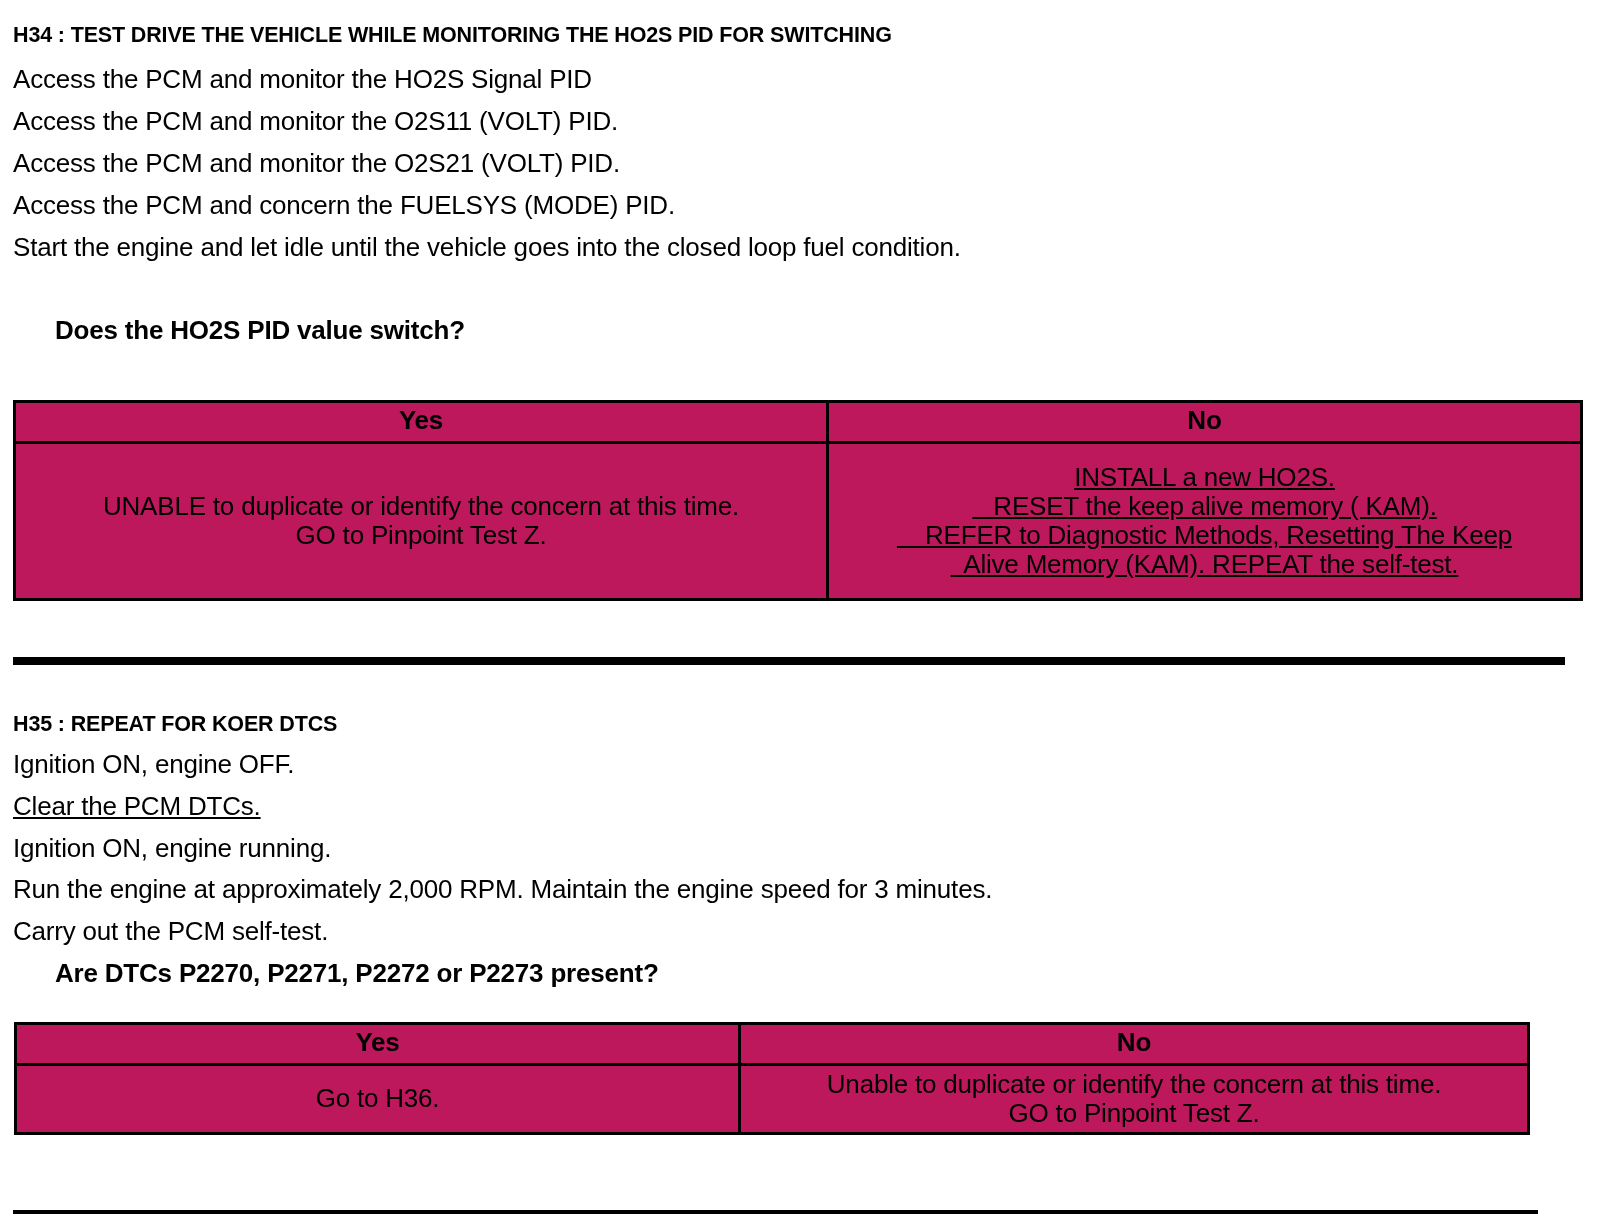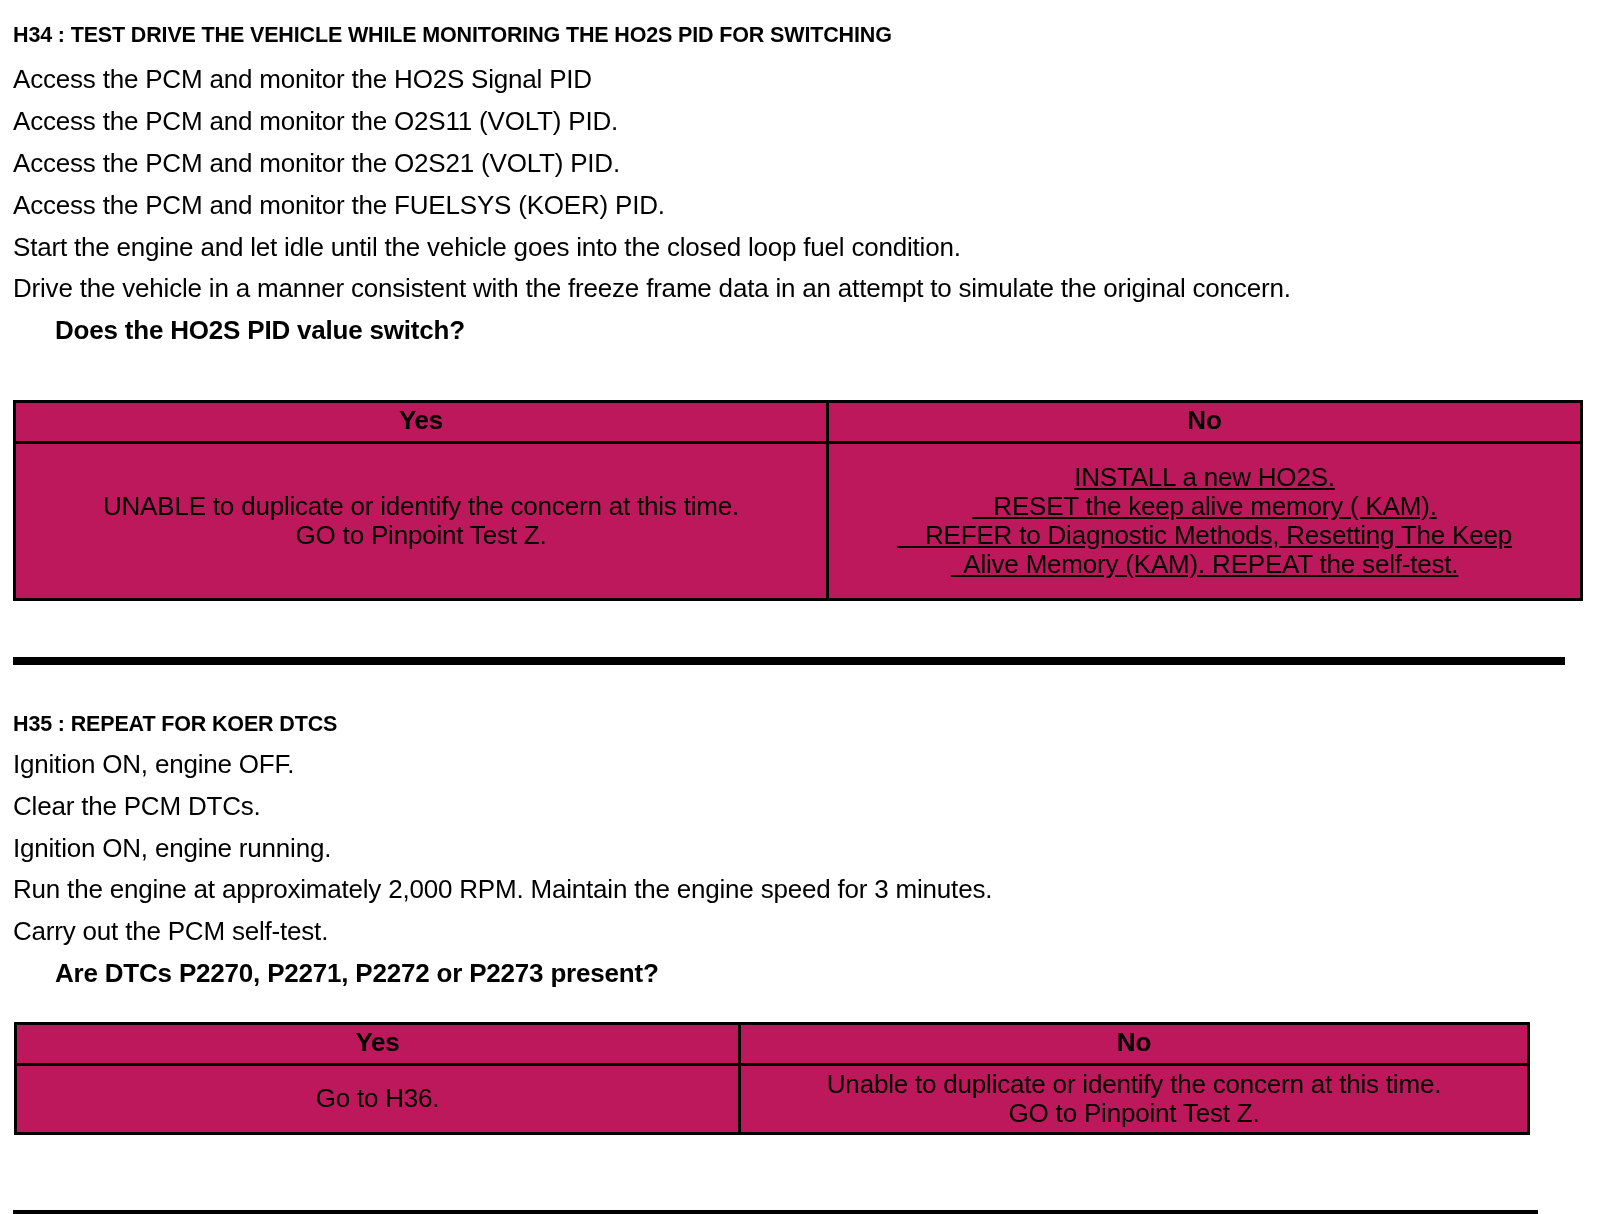--- a/index.html
+++ b/index.html
@@ -93,23 +93,22 @@
 </head>
 <body>
 
 <div class="page">
 
   <div class="abs step-title" style="left:13px; top:11px;">H34 : TEST DRIVE THE VEHICLE WHILE MONITORING THE HO2S PID FOR SWITCHING</div>
 
   <div class="abs step-line" style="left:13px; top:52px;">Access the PCM and monitor the HO2S Signal PID</div>
   <div class="abs step-line" style="left:13px; top:94px;">Access the PCM and monitor the  O2S11 (VOLT) PID.</div>
   <div class="abs step-line" style="left:13px; top:136px;">Access the PCM and monitor the  O2S21 (VOLT) PID.</div>
-  <div class="abs step-line" style="left:13px; top:178px;">Access the PCM and monitor the  FUELSYS (KOER) PID.</div>
+  <div class="abs step-line" style="left:13px; top:178px;">Access the PCM and concern the  FUELSYS (MODE) PID.</div>
   <div class="abs step-line" style="left:13px; top:220px;text-align:center;">Start the engine and let idle until the vehicle goes into the closed loop fuel condition.</div>
-  <div class="abs step-line" style="left:13px; top:261px;">Drive the vehicle in a manner consistent with the freeze frame data in an attempt to simulate the original concern.</div>
 
   <div class="abs step-question" style="left:13px; top:303px;">Does the HO2S  PID value switch?</div>
 
   <table class="yn-table" style="left:13px; top:386px; width:1567px;">
     <colgroup>
         <col style="width:813px">
         <col style="width:754px">
       </colgroup>
     <tbody>
       <tr>
@@ -133,21 +132,21 @@
         </td>
       </tr>
     </tbody>
   </table>
 
   <div class="rule" style="left:13px; top:643px; width:1552px; height:8px;"></div>
 
   <div class="abs step-title" style="left:13px; top:700px;">H35 : REPEAT FOR KOER DTCS</div>
 
   <div class="abs step-line" style="left:13px; top:737px;">Ignition ON, engine OFF.</div>
-  <div class="abs step-line" style="left:13px; top:779px;">Clear the PCM DTCs.</div>
+  <div class="abs step-line" style="left:13px; top:779px;text-decoration:underline;">Clear the PCM DTCs.</div>
   <div class="abs step-line" style="left:13px; top:821px;">Ignition ON, engine running.</div>
   <div class="abs step-line" style="left:13px; top:862px;">Run the engine at approximately 2,000 RPM. Maintain the engine speed for 3 minutes.</div>
   <div class="abs step-line" style="left:13px; top:904px;">Carry out the PCM self-test.</div>
 
   <div class="abs step-question" style="left:13px; top:946px;">Are DTCs P2270, P2271, P2272 or P2273 present?</div>
 
   <table class="yn-table" style="left:14px; top:1008px; width:1513px;">
     <colgroup>
         <col style="width:724px">
         <col style="width:789px">

